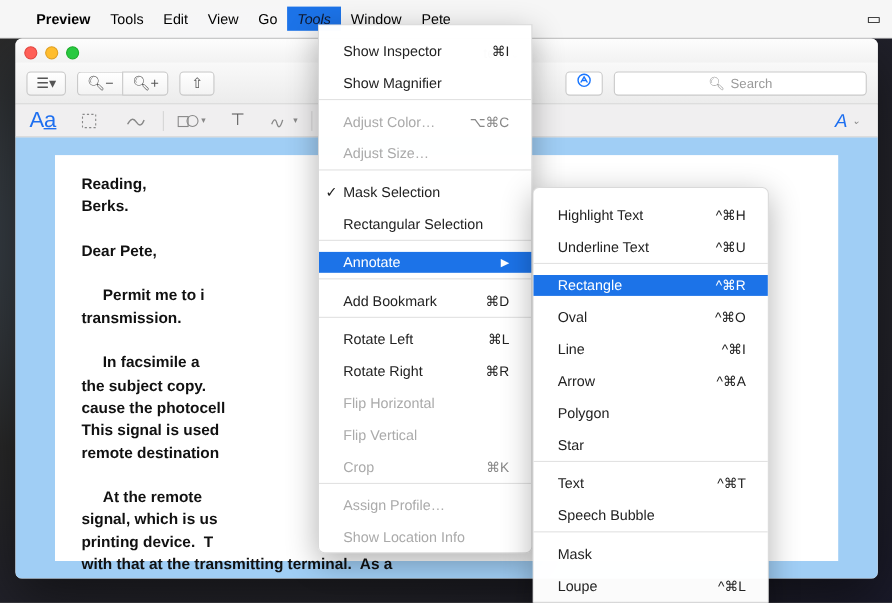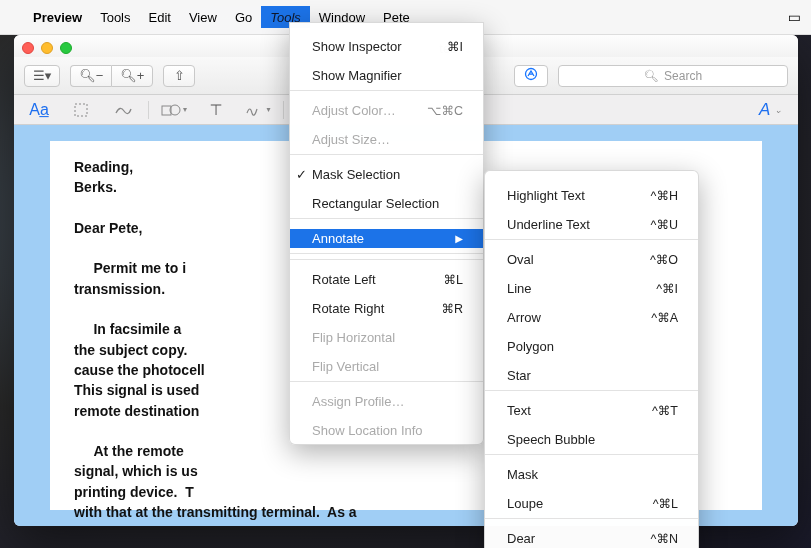--- a/index.html
+++ b/index.html
@@ -148,54 +148,66 @@
     </div>
     <div class="menu-row">
       <span>Rectangular Selection</span>
     </div>
     <div class="menu-sep"></div>
     <div class="menu-row highlight">
       <span>Annotate</span>
       <span class="subarrow">▶</span>
     </div>
     <div class="menu-sep"></div>
+    <div class="menu-row">
+      <span>Add Bookmark</span>
+      <span class="shortcut">⌘D</span>
+    </div>
     <div class="menu-sep"></div>
     <div class="menu-row">
       <span>Rotate Left</span>
       <span class="shortcut">⌘L</span>
     </div>
     <div class="menu-row">
       <span>Rotate Right</span>
       <span class="shortcut">⌘R</span>
     </div>
     <div class="menu-row disabled">
       <span>Flip Horizontal</span>
     </div>
     <div class="menu-row disabled">
       <span>Flip Vertical</span>
     </div>
+    <div class="menu-row disabled">
+      <span>Crop</span>
+      <span class="shortcut dim">⌘K</span>
+    </div>
     <div class="menu-sep"></div>
     <div class="menu-row disabled">
       <span>Assign Profile…</span>
     </div>
     <div class="menu-row disabled">
       <span>Show Location Info</span>
     </div>
   </div>
 
 <div class="menu-panel annotate-menu" id="annotate-menu">
     <div class="menu-row">
       <span>Highlight Text</span>
       <span class="shortcut">^⌘H</span>
     </div>
     <div class="menu-row">
       <span>Underline Text</span>
       <span class="shortcut">^⌘U</span>
     </div>
     <div class="menu-sep"></div>
+    <div class="menu-row highlight">
+      <span>Rectangle</span>
+      <span class="shortcut">^⌘R</span>
+    </div>
     <div class="menu-row">
       <span>Oval</span>
       <span class="shortcut">^⌘O</span>
     </div>
     <div class="menu-row">
       <span>Line</span>
       <span class="shortcut">^⌘I</span>
     </div>
     <div class="menu-row">
       <span>Arrow</span>
@@ -273,21 +285,21 @@
           </svg>
       </span>
     </div>
     <div class="search-field">
       <span>🔍︎</span>
       <span>Search</span>
     </div>
   </div>
 
   <div class="markup-bar">
-    <div class="mb-btn" style="color:#1d6ff0;font-size:16px;">Aa̲</div>
+    <div class="mb-btn" style="color:#1d6ff0;font-size:20px;">Aa̲</div>
     <div class="mb-btn">
       <svg width="16" height="16">
           <rect x="2" y="2" width="12" height="12" fill="none" stroke="#888" stroke-dasharray="2 2"></rect>
         </svg>
     </div>
     <div class="mb-btn">
       <svg width="18" height="14">
           <path d="M2 10 Q6 2 10 8 T17 6" fill="none" stroke="#888" stroke-width="1.3"></path>
         </svg>
     </div>

